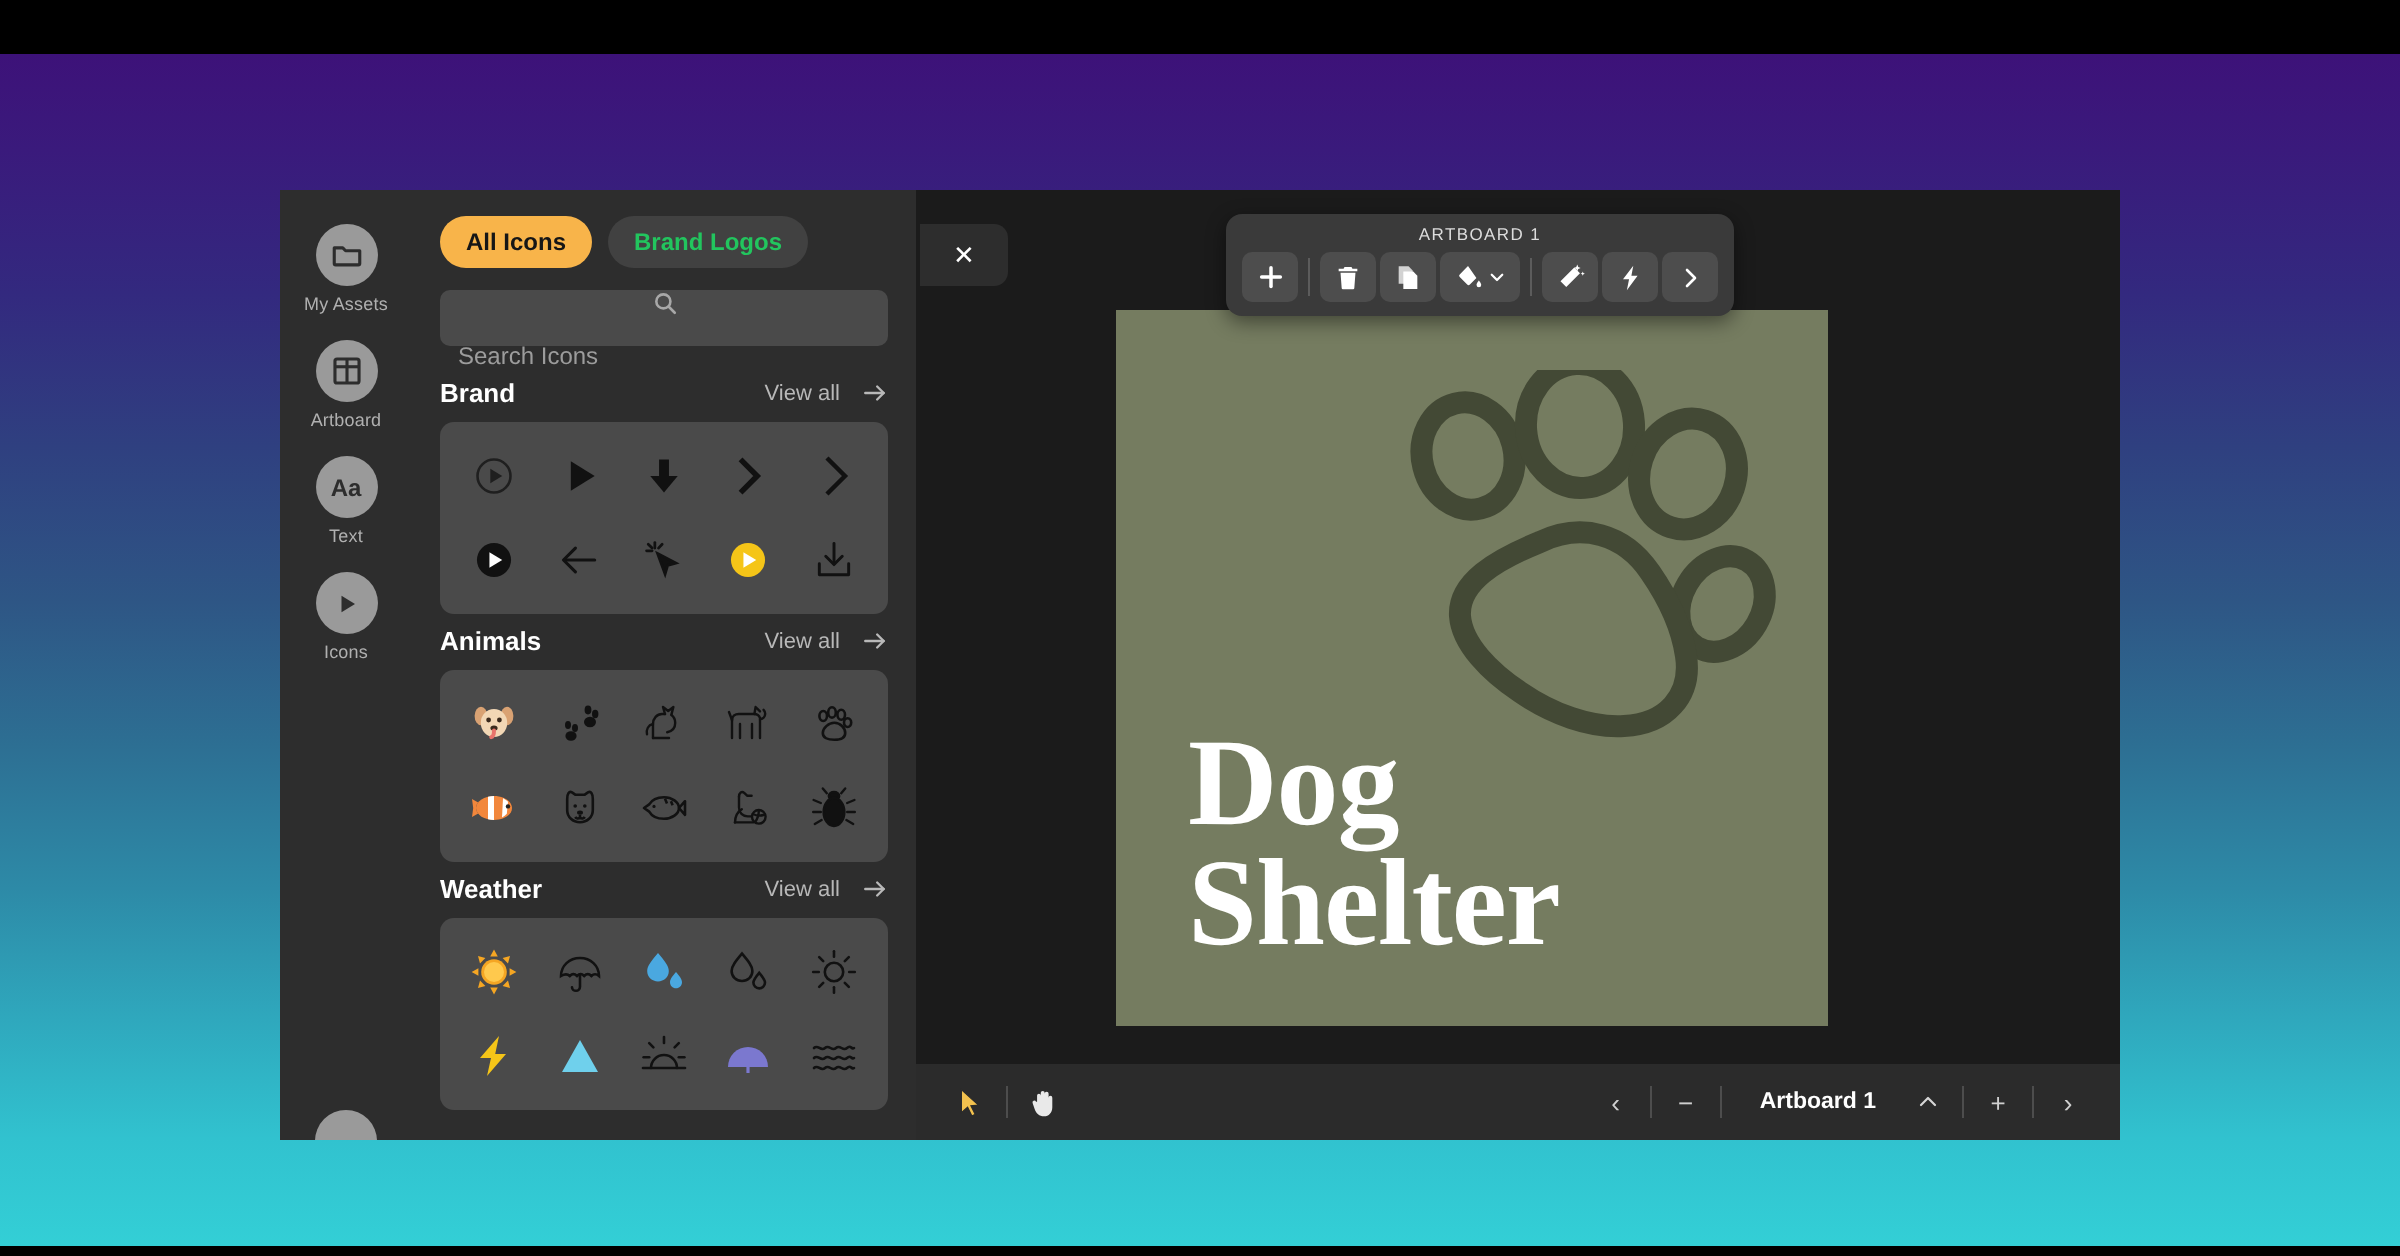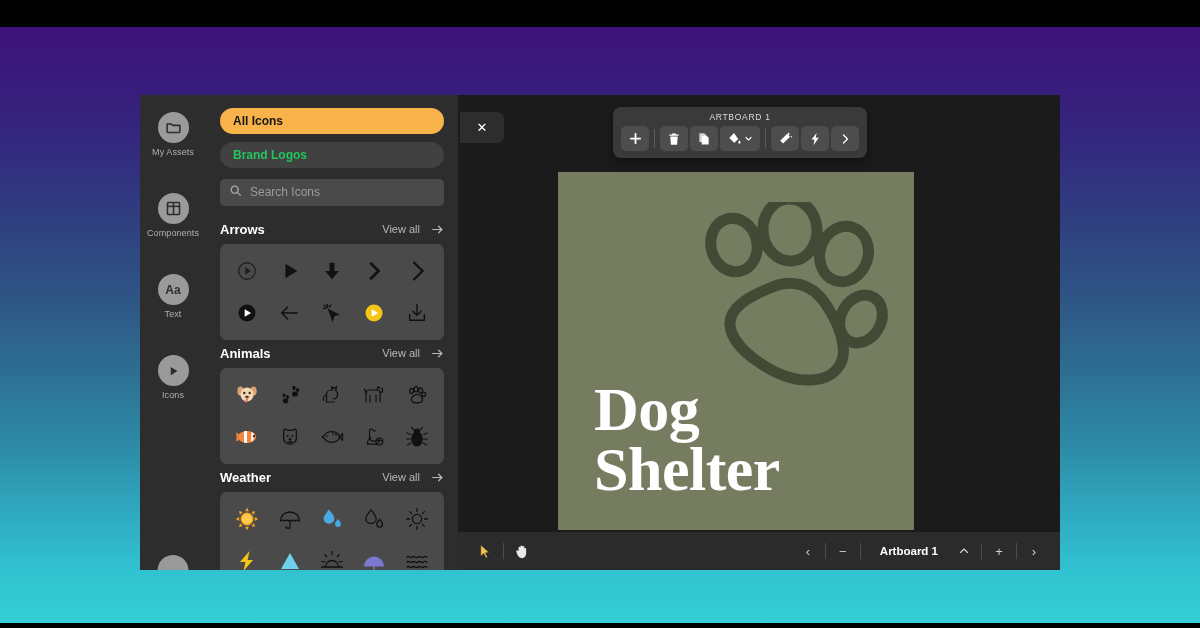--- a/index.html
+++ b/index.html
@@ -51,21 +51,20 @@
   #rail {
     width: 66px;
     background: #2d2d2d;
     flex: 0 0 66px;
     padding-top: 10px;
     display: flex;
     flex-direction: column;
     align-items: center;
     overflow: hidden;
     position: relative;
-    gap: 23px;
   }
   .rail-item {
     width: 66px;
     padding: 7px 0 6px 0;
     display: flex; flex-direction: column;
     align-items: center;
     cursor: pointer;
   }
   .rail-icon {
     width: 31px; height: 31px;
@@ -99,21 +98,20 @@
     width: 252px;
     flex: 0 0 252px;
     background: #2d2d2d;
     display: flex; flex-direction: column;
     overflow: hidden;
     position: relative;
   }
   #panel-tabs {
     display: flex; gap: 8px;
     padding: 13px 14px 8px 14px;
-    flex-direction: column;
   }
   .tab {
     border-radius: 14px;
     font-size: 12px;
     font-weight: bold;
     padding: 6px 13px;
     color: #22c55e;
     background: #414141;
     cursor: pointer;
     white-space: nowrap;
@@ -122,20 +120,21 @@
   .tab.active { background: #f8b44a; color: #161616; }
 
   #search-wrap {
     margin: 3px 14px 0 14px;
     height: 28px;
     background: #4a4a4a;
     border-radius: 5px;
     display: flex; align-items: center;
     padding: 0 9px;
     gap: 8px;
+    flex-direction: column;
   }
   #search-wrap svg { flex: 0 0 auto; }
   #search-input {
     border: 0; outline: 0; background: transparent;
     color: #d8d8d8;
     font-size: 12px;
     font-family: "Liberation Sans", sans-serif;
     width: 100%;
   }
   #search-input::placeholder { color: #9c9c9c; }
@@ -194,21 +193,21 @@
     position: relative;
     display: flex;
     flex-direction: column;
   }
   #canvas-stage {
     flex: 1 1 auto;
     position: relative;
   }
   #artboard {
     position: absolute;
-    left: 100px; top: 77px;
+    left: 100px; top: 60px;
     width: 356px; height: 358px;
     background: #757c60;
     overflow: hidden;
   }
   #paw {
     position: absolute;
     right: 22px; top: 30px;
   }
   #artboard-text {
     position: absolute;
@@ -301,21 +300,21 @@
       </div>
 
       <div class="rail-item">
         <span class="rail-icon">
           <svg width="17" height="17" viewBox="0 0 24 24" fill="none" stroke="#2d2d2d" stroke-width="2.2">
             <rect x="3.5" y="3.5" width="17" height="17" rx="1.5"></rect>
             <line x1="12" y1="3.5" x2="12" y2="20.5"></line>
             <line x1="3.5" y1="9" x2="20.5" y2="9"></line>
           </svg>
         </span>
-        <span class="rail-label">Components</span>
+        <span class="rail-label">Artboard</span>
       </div>
 
       <div class="rail-item">
         <span class="rail-icon">
           <span style="font-size:12px;font-weight:bold;font-family:'Liberation Sans',sans-serif;color:#2d2d2d;">Aa</span>
         </span>
         <span class="rail-label">Text</span>
       </div>
 
 
@@ -346,21 +345,21 @@
             <circle cx="10.5" cy="10.5" r="6.5"></circle>
               <line x1="15.5" y1="15.5" x2="21" y2="21"></line>
           </svg>
         </span>
         <input id="search-input" type="text" placeholder="Search Icons" style="">
       </div>
 
       <div id="panel-scroll">
 
         <div class="sec-head">
-          <span class="sec-title">Arrows</span>
+          <span class="sec-title">Brand</span>
           <span class="sec-viewall">
             <span>View all</span>
             <svg width="13" height="11" viewBox="0 0 24 20" fill="none" stroke="#b8b8b8" stroke-width="2.2" stroke-linecap="round" stroke-linejoin="round">
               <line x1="3" y1="10" x2="20" y2="10"></line>
                 <polyline points="14,4 20,10 14,16"></polyline>
             </svg>
           </span>
         </div>
         <div class="icon-grid">
           <div class="icon-cell">

